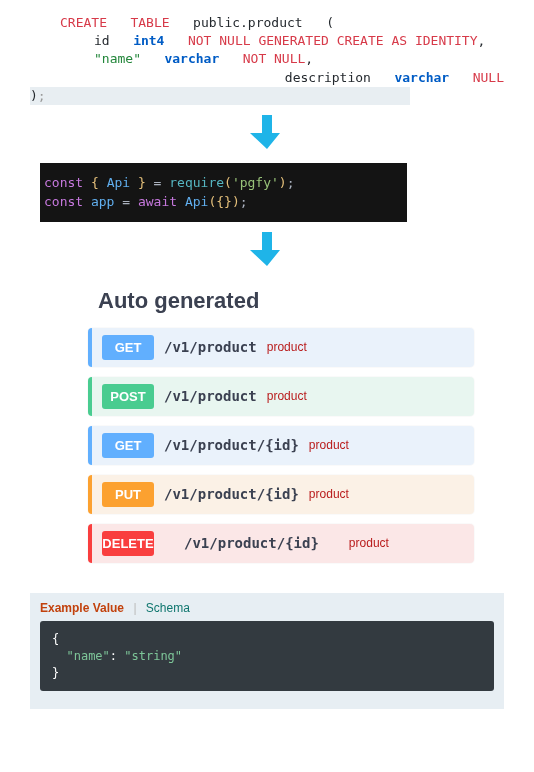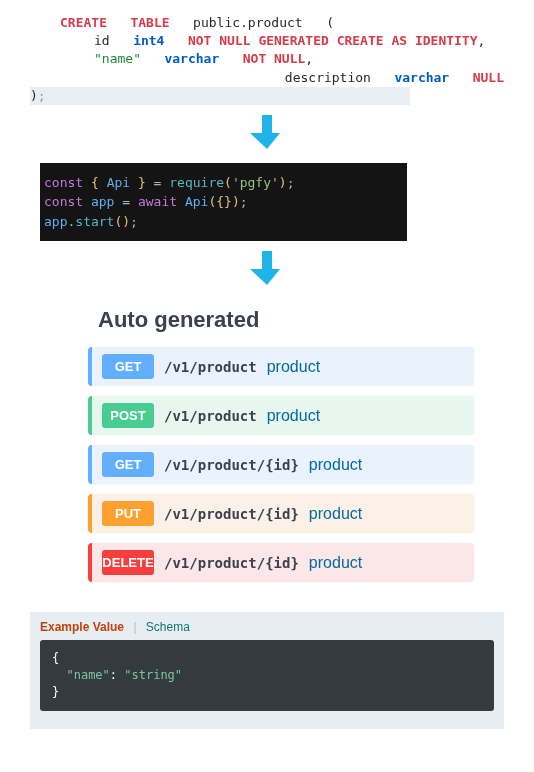--- a/index.html
+++ b/index.html
@@ -11,21 +11,21 @@
     box-sizing: border-box;
   }
   .code-sql {
     font-family: "Consolas", "Menlo", monospace;
     font-size: 13px;
     line-height: 1.4;
     background: #fff;
     padding: 0 0 0 30px;
   }
   .code-sql .hl-last { background: #e8eef2; display:inline-block; width: 380px;}
-  .kw-red { color: #d73a49; font-weight: bold; }
+  .kw-red { color: #d73a49; font-weight: normal; }
   .kw-blue { color: #005cc5; font-weight: bold; }
   .kw-green { color: #22863a; }
   .kw-plain { color: #24292e; }
   .arrow {
     text-align: center;
     margin: 8px 0;
   }
   .arrow svg {
     width: 34px;
     height: 38px;
@@ -65,21 +65,21 @@
     margin-bottom: 10px;
     padding: 7px 10px;
     display: flex;
     align-items: center;
     box-shadow: 0 0 0 1px rgba(0,0,0,0.02);
     border-left: 4px solid;
   }
   .op-get { background: #eaf2fb; border-color: #61affe; }
   .op-post { background: #e8f6f0; border-color: #49cc90; }
   .op-put { background: #fbf1e6; border-color: #fca130; }
-  .op-delete { background: #fbe7e7; border-color: #f93e3e; }
+  .op-delete { background: #fbe7e7; border-color: #f93e3e; gap: 20px; }
   .method {
     color: #fff;
     font-weight: 700;
     font-size: 13px;
     padding: 5px 0;
     border-radius: 3px;
     width: 52px;
     text-align: center;
     margin-right: 10px;
   }
@@ -88,22 +88,22 @@
   .m-put { background: #fca130; }
   .m-delete { background: #f93e3e; }
   .path {
     font-family: "Consolas", "Menlo", monospace;
     font-weight: 700;
     font-size: 14px;
     color: #3b4151;
     margin-right: 10px;
   }
   .tag {
-    font-size: 16px;
-    color: #0369a1;
+    font-size: 12px;
+    color: #b91c1c;
   }
   .example-block {
     background: #e7eef3;
     margin-top: 30px;
     padding: 8px 10px 18px 10px;
   }
   .example-tabs {
     font-size: 12px;
     padding-bottom: 6px;
   }
@@ -167,23 +167,20 @@
 </div>
 
 <div class="code-js-wrap">
   <div class="code-js">
     <div>
       <span class="js-kw">const</span>&nbsp;<span class="js-pun-y">{</span>&nbsp;<span class="js-var">Api</span>&nbsp;<span class="js-pun-y">}</span>&nbsp;<span class="js-op">=</span>&nbsp;<span class="js-fn">require</span><span class="js-pun-y">(</span><span class="js-str">'pgfy'</span><span class="js-pun-y">)</span><span class="js-op">;</span>
     </div>
     <div>
       <span class="js-kw">const</span>&nbsp;<span class="js-var">app</span>&nbsp;<span class="js-op">=</span>&nbsp;<span class="js-kw">await</span>&nbsp;<span class="js-var">Api</span><span class="js-pun-y">(</span><span class="js-pun-y">{}</span><span class="js-pun-y">)</span><span class="js-op">;</span>
     </div>
-    <div>
-      <span class="js-var">app</span><span class="js-op">.</span><span class="js-fn">start</span><span class="js-pun-y">()</span><span class="js-op">;</span>
-    </div>
   </div>
 </div>
 
 <div class="arrow">
   <svg viewBox="0 0 34 38">
       <path d="M12 2 h10 v18 h8 L17 36 L0 20 h12 Z" fill="#1fb4e8"></path>
     </svg>
 </div>
 
 <div class="swagger">

